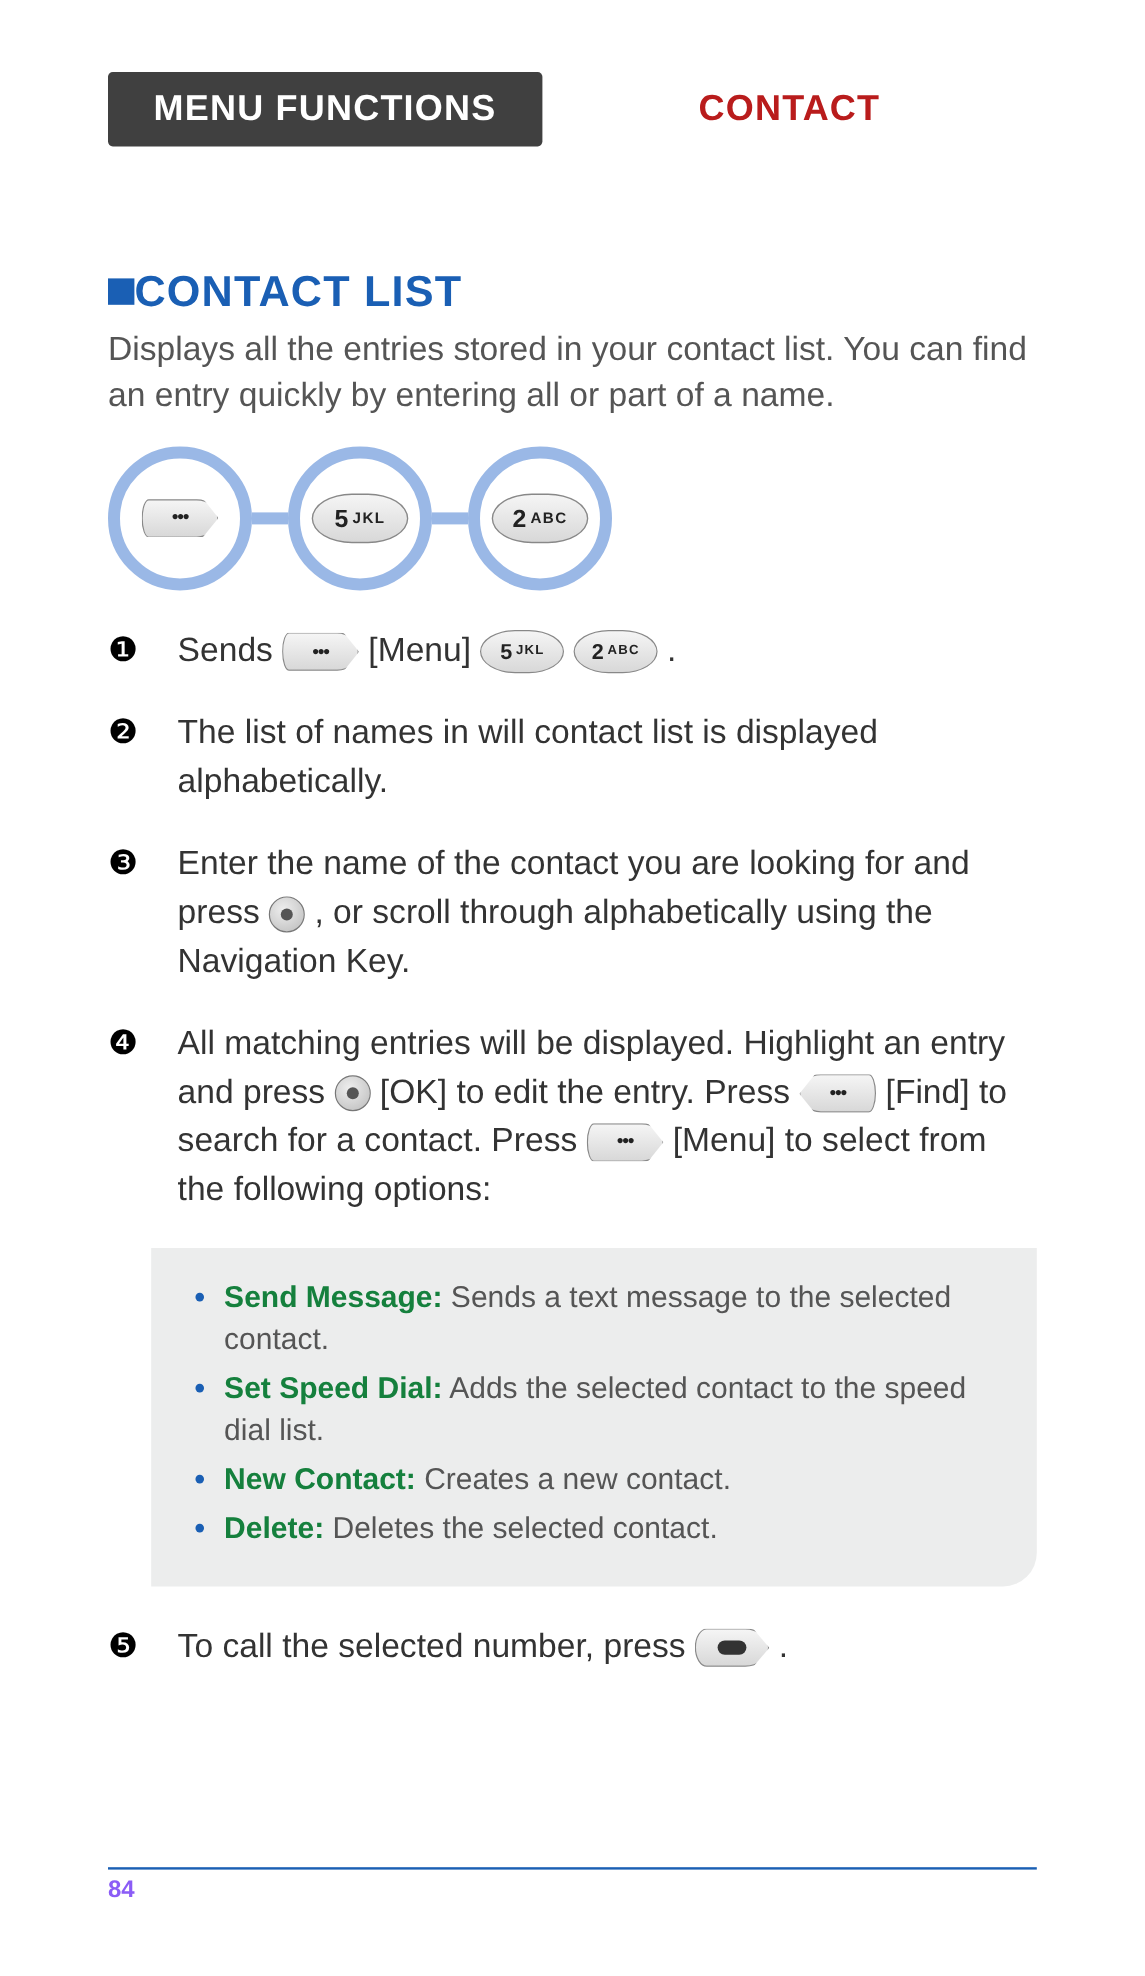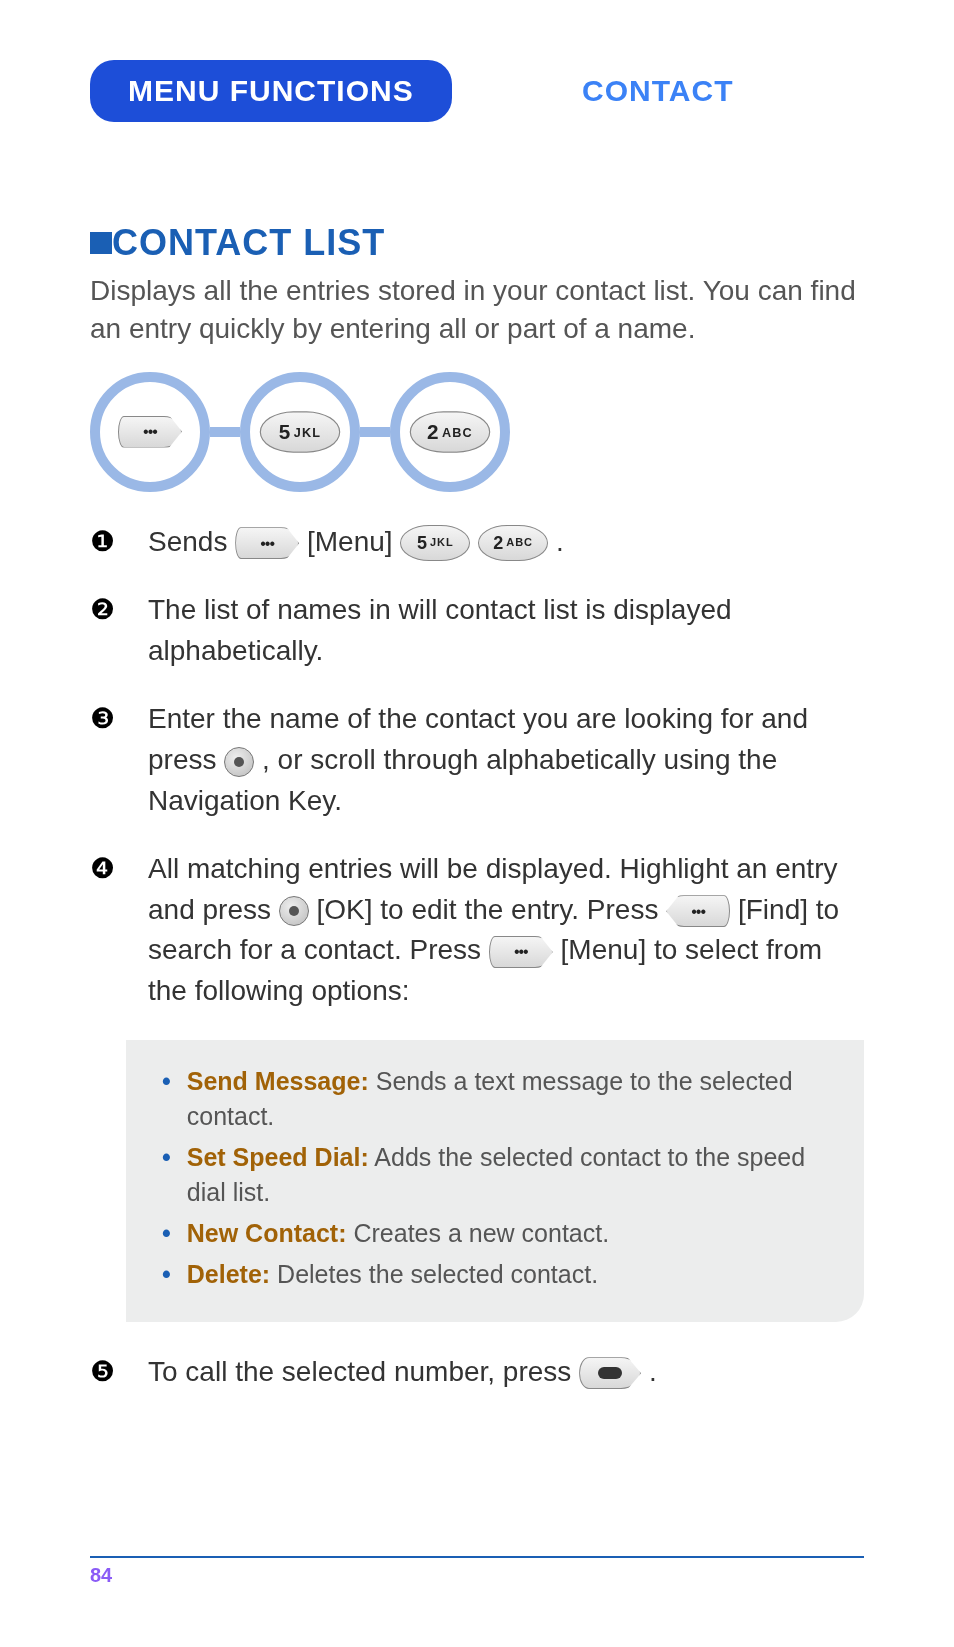--- a/index.html
+++ b/index.html
@@ -1,22 +1,22 @@
 <!DOCTYPE html>
 <html><head>
 <meta charset="utf-8">
 <style>
   * { box-sizing: border-box; margin: 0; padding: 0; }
   html, body { width: 954px; height: 1647px; background: #fff; font-family: "Myriad Pro", "Segoe UI", Arial, sans-serif; color: #4a4a4a; }
   .page { position: relative; width: 954px; height: 1647px; padding: 60px 90px 40px 90px; }
 
   
   .tabs { display: flex; align-items: center; margin-bottom: 100px; }
-  .tab-blue { background: #1d4ed8; color: #fff; font-weight: 700; font-size: 30px; letter-spacing: 1px; padding: 14px 38px; border-radius: 24px; text-align: right; min-width: 320px; }
-  .tab-right { flex: 1; text-align: center; color: #3b82f6; font-weight: 700; font-size: 30px; letter-spacing: 1px; }
+  .tab-blue { background: #404040; color: #fff; font-weight: 700; font-size: 30px; letter-spacing: 1px; padding: 14px 38px; border-radius: 4px; text-align: right; min-width: 320px; }
+  .tab-right { flex: 1; text-align: center; color: #b91c1c; font-weight: 700; font-size: 30px; letter-spacing: 1px; }
 
   
   .section-heading { display: flex; align-items: center; margin-bottom: 8px; }
   .sq { width: 22px; height: 22px; background: #1a5fb4; }
   .section-title { color: #1a5fb4; font-weight: 700; font-size: 36px; letter-spacing: 1px; }
   .intro { font-size: 28px; color: #555; line-height: 1.35; margin-bottom: 24px; }
 
   
   .btn-seq { display: flex; align-items: center; margin: 10px 0 30px 0; }
   .circ { width: 120px; height: 120px; border: 10px solid #9ab8e6; border-radius: 50%; display: flex; align-items: center; justify-content: center; background: #fff; }
@@ -38,21 +38,21 @@
   
   .steps { margin-top: 20px; }
   .step { display: flex; gap: 28px; margin-bottom: 28px; font-size: 28px; color: #333; line-height: 1.45; }
   .num { flex: 0 0 30px; font-size: 28px; color: #000; }
   .step-body { flex: 1; }
 
   
   .options { background: #eceded; border-radius: 0 0 28px 0; padding: 24px 28px 24px 36px; margin: 10px 0 30px 36px; }
   .opt { display: flex; gap: 16px; font-size: 25px; color: #555; line-height: 1.4; margin-bottom: 6px; }
   .opt .dot { color: #1a5fb4; font-weight: 900; }
-  .opt b { color: #a16207; }
+  .opt b { color: #15803d; }
 
   
   .footer-line { position: absolute; bottom: 60px; left: 90px; right: 90px; border-top: 2px solid #1a5fb4; padding-top: 6px; }
   .pagenum { color: #8b5cf6; font-weight: 700; font-size: 20px; }
 </style>
 </head>
 <body>
 
 <div class="page">
 

